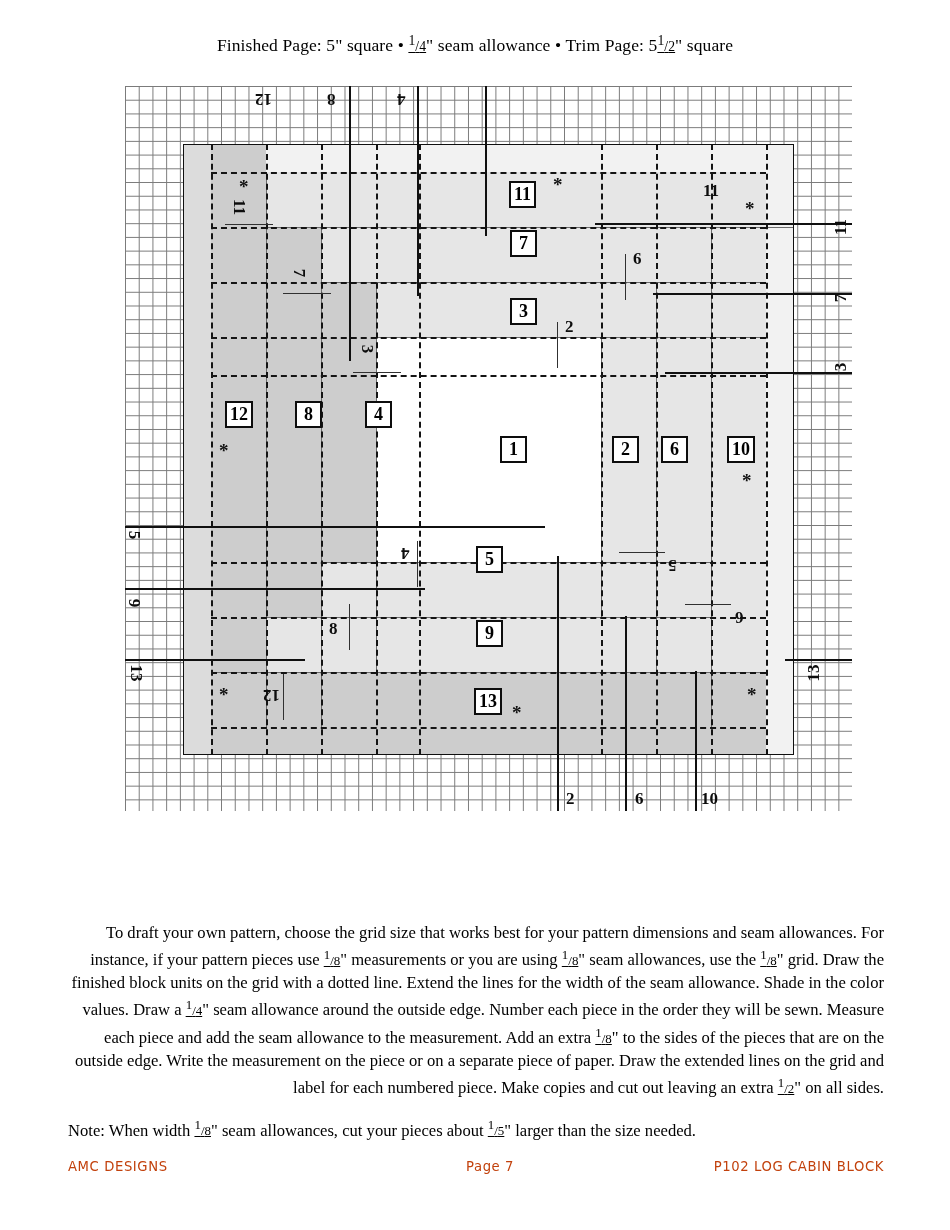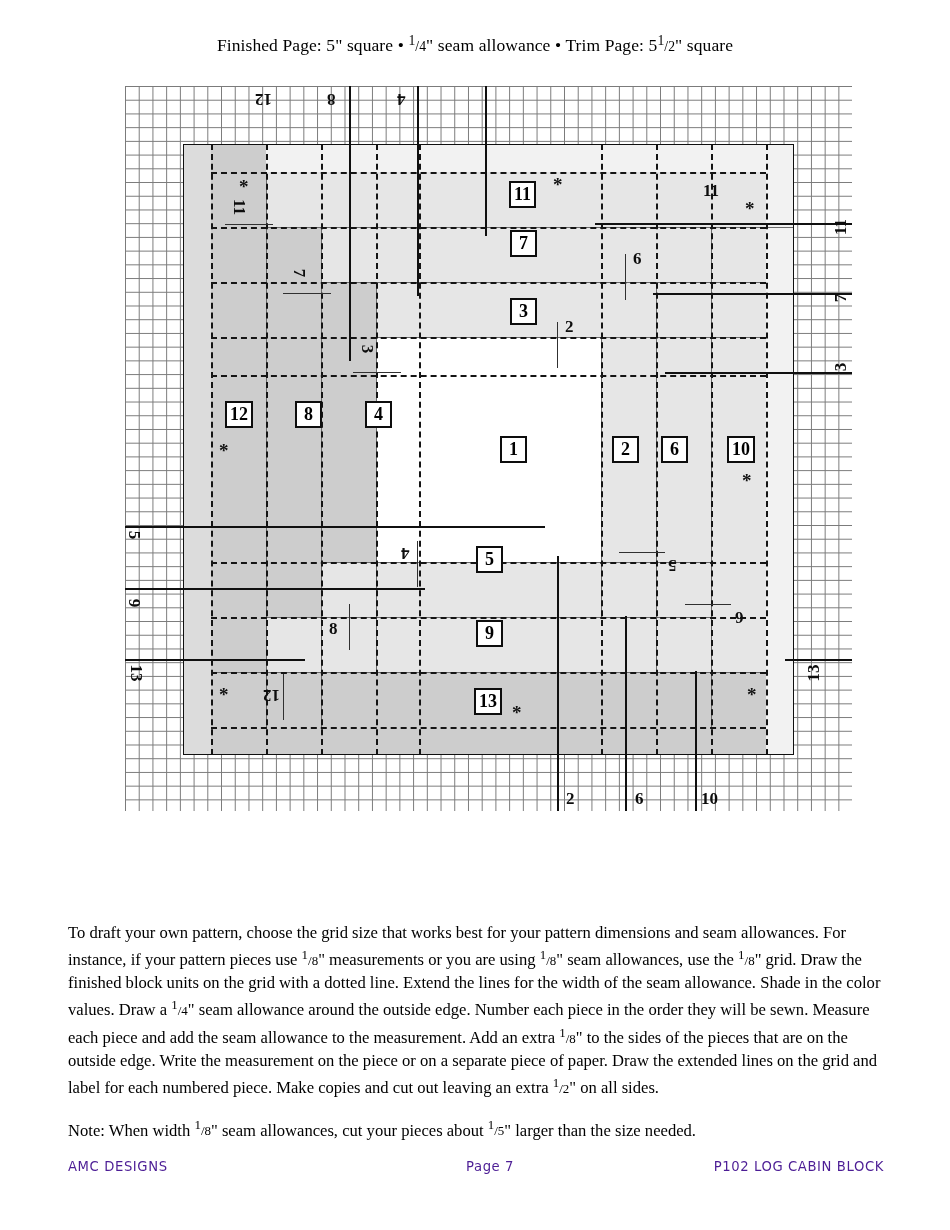--- a/index.html
+++ b/index.html
@@ -7,21 +7,21 @@
   body{
     width:950px;height:1230px;background:#ffffff;
     font-family:"Liberation Serif", serif;color:#000;
     position:relative;overflow:hidden;
   }
   
   #header-line{
     position:absolute;left:0;top:33px;width:950px;text-align:center;
     font-size:17.5px;letter-spacing:.1px;
   }
-  .frac{font-size:.78em;}
+  .frac{font-size:.78em;text-decoration:underline;}
   .frac sup{font-size:1em;vertical-align:.45em;}
   .frac sub{font-size:1em;vertical-align:0;}
   
   #diagram{
     position:absolute;left:125px;top:86px;width:727px;height:725px;
   }
   #grid-background{
     position:absolute;left:0;top:0;width:727px;height:725px;
     background-color:#ffffff;
     background-image:
@@ -70,31 +70,31 @@
   .rot90{transform:rotate(90deg);}
   .rot270{transform:rotate(-90deg);}
   
   .ast{
     position:absolute;font-family:"Liberation Serif",serif;font-weight:bold;
     font-size:19px;line-height:14px;color:#111;
   }
   
   #body-copy{
     position:absolute;left:68px;top:905px;width:816px;
-    font-size:16.6px;line-height:22.2px;text-align:left;
+    font-size:16.6px;line-height:22.2px;text-align:right;
   }
   #note-copy{
     position:absolute;left:68px;top:1098px;width:816px;
     font-size:16.6px;line-height:22.2px;
   }
   
   #footer{
     position:absolute;left:68px;top:1159px;width:816px;height:20px;
     font-family:"DejaVu Sans",sans-serif;font-size:13.2px;letter-spacing:.6px;
-    color:#4c1d95;
+    color:#c2410c;
   }
   #footer .f-left{position:absolute;left:0;top:0;}
   #footer .f-mid{position:absolute;left:398px;top:0;}
   #footer .f-right{position:absolute;right:0;top:0;}
 </style>
 </head>
 <body>
 
 <div id="header-line">
   <span>Finished Page:</span>

